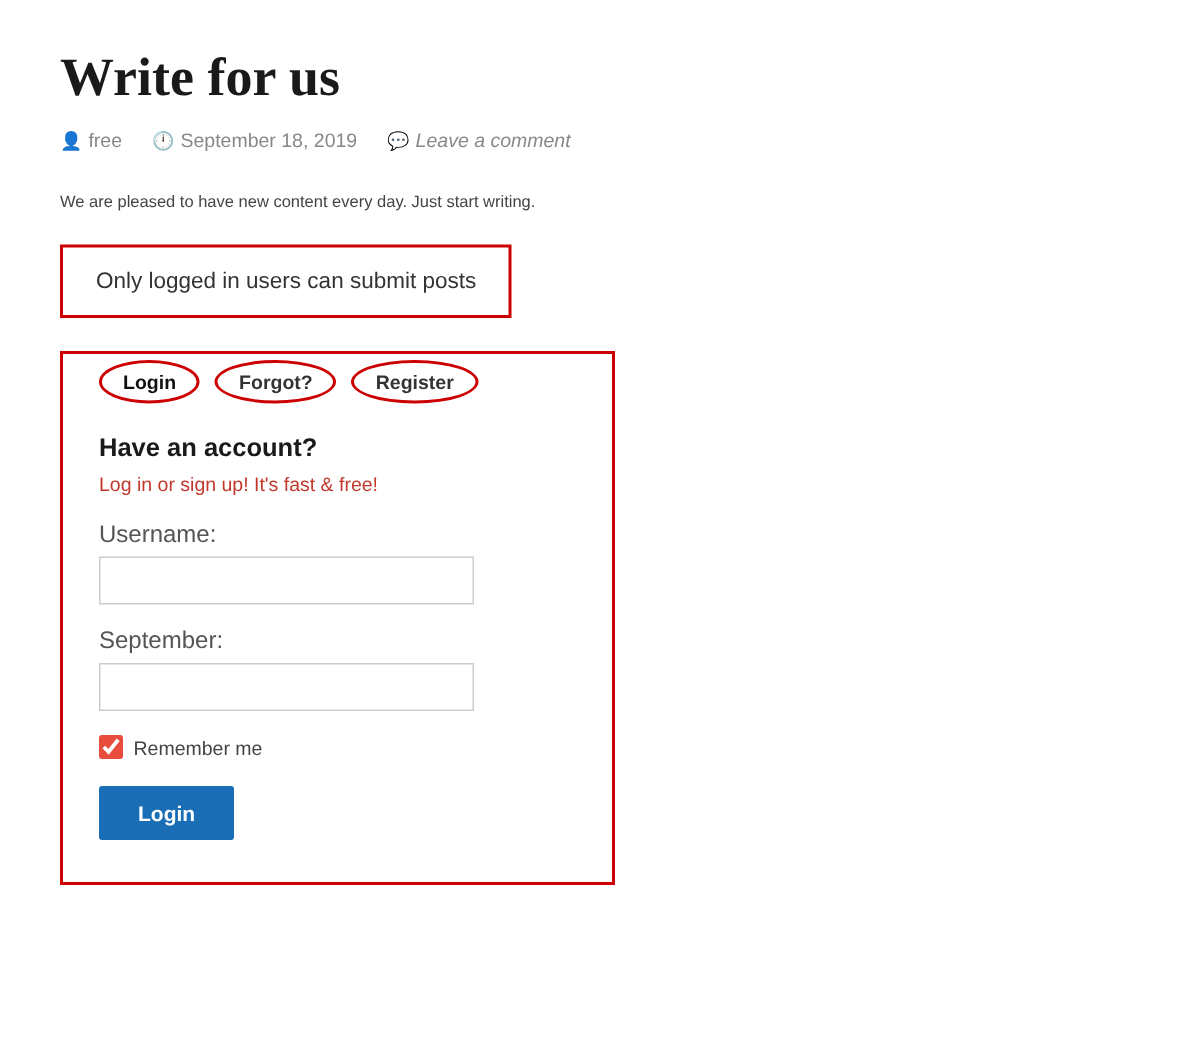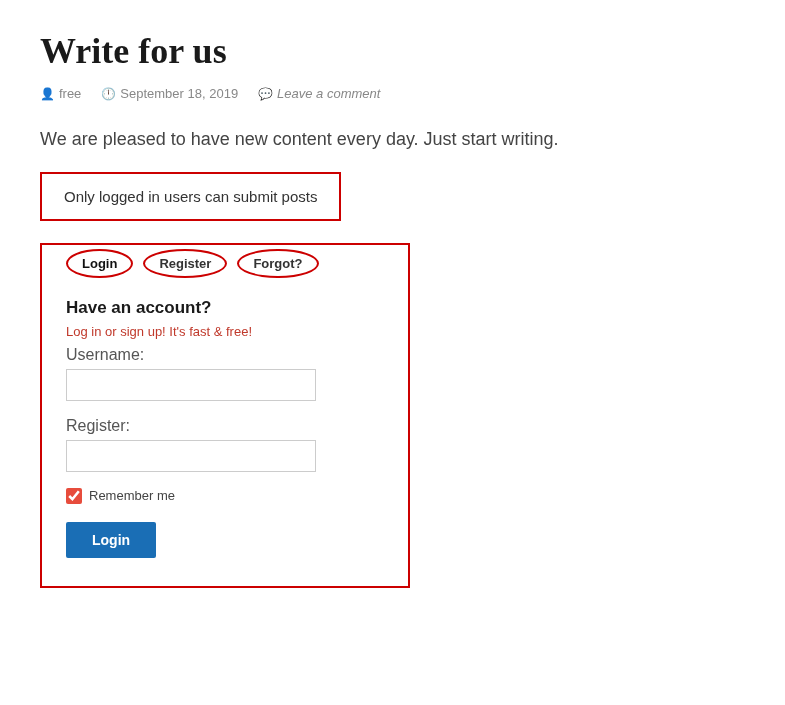--- a/index.html
+++ b/index.html
@@ -39,21 +39,21 @@
       align-items: center;
       gap: 4px;
     }
 
     .meta-icon {
       font-size: 12px;
       color: #999;
     }
 
     .intro-text {
-      font-size: 18px;
+      font-size: 11px;
       color: #444;
       margin-bottom: 22px;
       font-family: Arial, sans-serif;
     }
 
     .notice-box {
       border: 2px solid #cc0000;
       padding: 14px 22px;
       margin-bottom: 22px;
       display: inline-block;
@@ -97,21 +97,21 @@
       font-size: 17px;
       font-weight: bold;
       color: #1a1a1a;
       margin-bottom: 6px;
       font-family: Arial, sans-serif;
     }
 
     .form-subtitle {
       font-size: 13px;
       color: #c0392b;
-      margin-bottom: 7px;
+      margin-bottom: 18px;
       font-family: Arial, sans-serif;
     }
 
     .field-label {
       font-size: 16px;
       color: #555;
       margin-bottom: 5px;
       display: block;
       font-family: Arial, sans-serif;
     }
@@ -122,20 +122,21 @@
       border: 1px solid #ccc;
       padding: 4px 8px;
       font-size: 14px;
       display: block;
       margin-bottom: 16px;
       outline: none;
     }
 
     .remember-row {
       display: flex;
+      align-items: center;
       gap: 7px;
       margin-bottom: 18px;
     }
 
     .remember-checkbox {
       width: 16px;
       height: 16px;
       accent-color: #e74c3c;
       cursor: pointer;
     }
@@ -181,34 +182,34 @@
 </div>
 
 <p class="intro-text">We are pleased to have new content every day. Just start writing.</p>
 
 <div class="notice-box">Only logged in users can submit posts</div>
 
 <div class="login-container">
 
   <div class="tabs-row">
     <button class="tab-btn active">Login</button>
+    <button class="tab-btn">Forgot?</button>
     <button class="tab-btn">Register</button>
-    <button class="tab-btn">Forgot?</button>
   </div>
 
   <div class="form-title">Have an account?</div>
 
   <div class="form-subtitle">
     <span>Log in or sign up! It's fast &amp; free!</span>
   </div>
 
   <label class="field-label">Username:</label>
   <input type="text" class="text-input" placeholder="" style="">
 
-  <label class="field-label">Register:</label>
+  <label class="field-label">September:</label>
   <input type="password" class="text-input" placeholder="" style="">
 
   <div class="remember-row">
     <input type="checkbox" class="remember-checkbox" checked="" style="">
     <label class="remember-label">Remember me</label>
   </div>
 
   <button class="login-btn">Login</button>
 
 </div>

